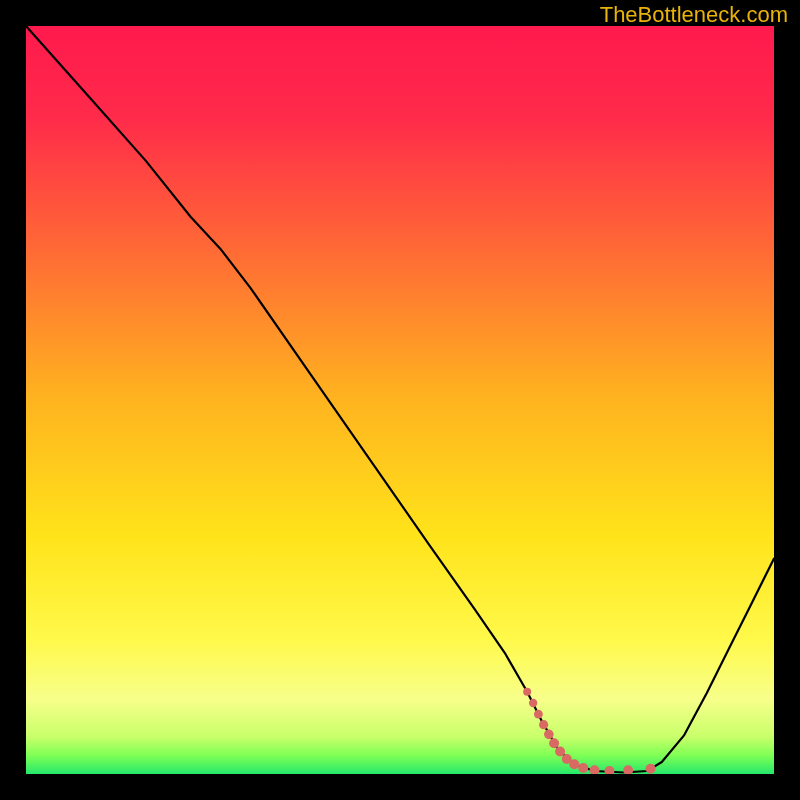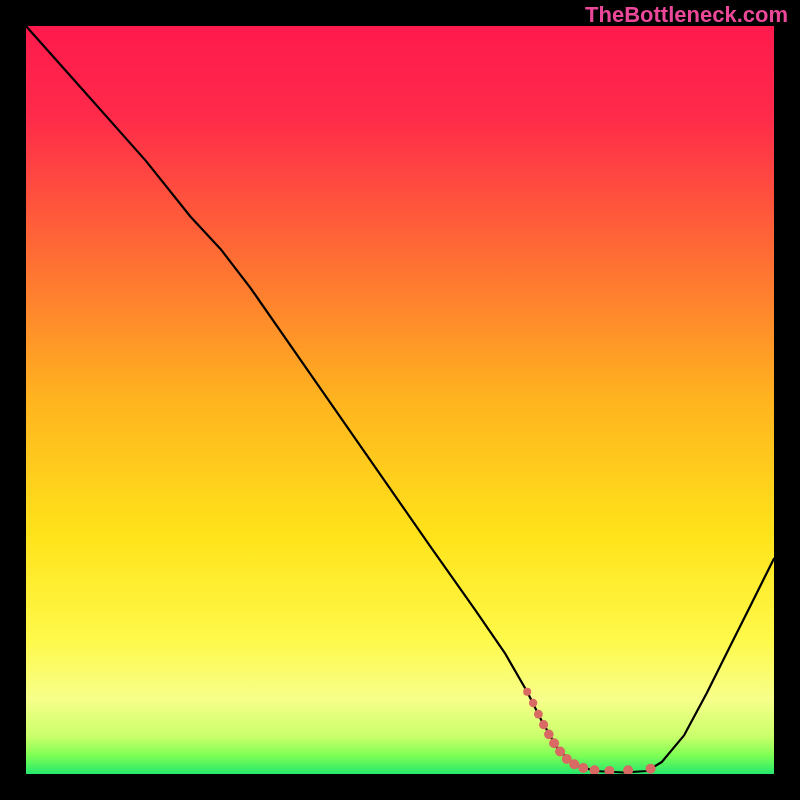--- a/index.html
+++ b/index.html
@@ -23,23 +23,23 @@
     position: absolute;
     left: 0;
     top: 0;
     width: 748px;
     height: 748px;
   }
   .watermark {
     position: absolute;
     top: 2px;
     right: 12px;
-    color: #ec4899;
+    color: #eab308;
     font-size: 22px;
-    font-weight: 700;
+    font-weight: 400;
     letter-spacing: 0px;
     text-align: center;
   }
 </style>
 </head>
 <body>
 
 <div class="watermark">TheBottleneck.com</div>
 
 <div class="frame">

